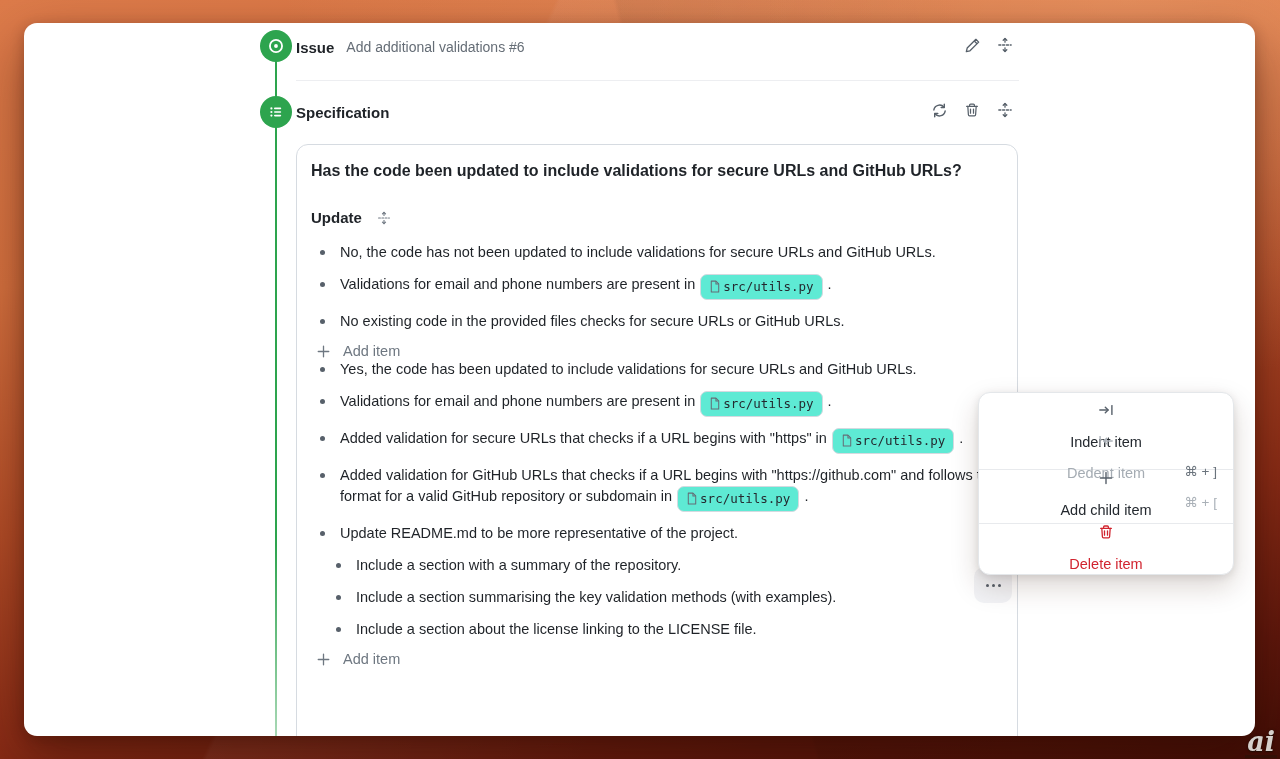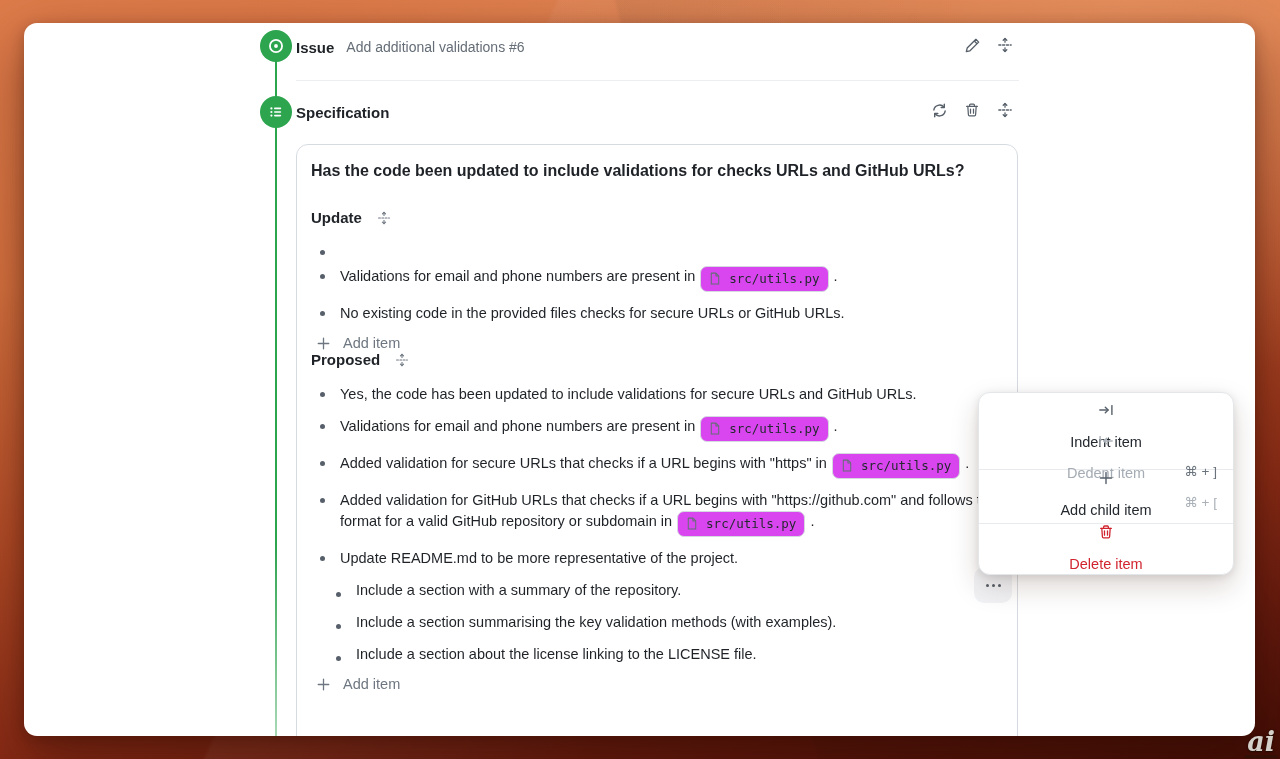--- a/index.html
+++ b/index.html
@@ -36,25 +36,25 @@
   .divider-h { position:absolute; left:272px; top:57px; width:723px; height:1px; background:#edeef1; }
 
   
   .card { position:absolute; left:272px; top:121px; width:722px; height:640px;
     border:1px solid #d6dbe1; border-radius:12px; background:#fff; padding:14px 14px 20px; }
   .card-heading { font-size:16px; font-weight:700; line-height:24px; color:#1f2328; margin:0 0 26px; }
   .section-header { display:flex; align-items:center; gap:15px; margin:0 0 16px; }
   .section-title { font-size:15px; font-weight:700; color:#1f2328; }
   .drag-mini { display:flex; cursor:grab; }
   .item { display:flex; align-items:flex-start; margin-bottom:11px; padding-left:9px; }
-  .item.child { padding-left:25px;align-items:center; }
+  .item.child { padding-left:25px; }
   .dot { width:5px; height:5px; border-radius:50%; background:#57606a; margin:8px 15px 0 0; flex:none; }
   .content { font-size:14.5px; line-height:21px; color:#1f2328; }
-  .chip { display:inline-flex; align-items:center; gap:8px; padding:1px 8px 2px;
-    border:1px solid #d4dae0; border-radius:7px; background:#d946ef; vertical-align:-4px; margin:0 1px; cursor:pointer; }
+  .chip { display:inline-flex; align-items:center; gap:2px; padding:1px 8px 2px;
+    border:1px solid #d4dae0; border-radius:7px; background:#5eead4; vertical-align:-4px; margin:0 1px; cursor:pointer; }
   .chip .mono { font-family:"DejaVu Sans Mono","Liberation Mono",monospace; font-size:12.5px; color:#24292f; }
   .add-item { display:flex; align-items:center; gap:12px; padding-left:5px;
     color:#6e7781; font-size:14.5px; margin:0 0 26px; cursor:pointer; }
   .add-item:last-child { margin-bottom:0;align-items:flex-end; }
 
   
   .more-button { position:absolute; left:974px; top:567px; width:38px; height:36px;
     border-radius:10px; background:#f2f3f6; display:flex; align-items:center; justify-content:center;
     gap:3px; cursor:pointer; z-index:5; }
   .more-button i { width:3px; height:3px; border-radius:50%; background:#57606a; display:block; }
@@ -149,38 +149,39 @@
               <path d="M6.2 3.3L8 1.5l1.8 1.8"></path>
               <path d="M1.8 8h12.4" stroke-dasharray="2.1 1.7"></path>
               <path d="M8 10.8v3.6"></path>
               <path d="M6.2 12.7L8 14.5l1.8-1.8"></path>
             </svg></span>
       </span>
     </span>
   </div>
 
   <div class="card">
-    <div class="card-heading">Has the code been updated to include validations for checks URLs and GitHub URLs?</div>
+    <div class="card-heading">Has the code been updated to include validations for secure URLs and GitHub URLs?</div>
     <div id="card-sections">
         <div class="section">
           <div class="section-header">
             <span class="section-title">Update</span>
             <span class="drag-mini">
               <svg width="14" height="14" viewBox="0 0 16 16" fill="none" stroke="#6e7781" stroke-width="1.3" stroke-linecap="round" stroke-linejoin="round">
                 <path d="M8 1.6v3.6"></path>
                 <path d="M6.2 3.3L8 1.5l1.8 1.8"></path>
                 <path d="M1.8 8h12.4" stroke-dasharray="2.1 1.7"></path>
                 <path d="M8 10.8v3.6"></path>
                 <path d="M6.2 12.7L8 14.5l1.8-1.8"></path>
               </svg>
             </span>
           </div>
           <div class="items">
             <div class="item">
               <span class="dot"></span>
+              <span class="content">No, the code has not been updated to include validations for secure URLs and GitHub URLs.</span>
             </div>
             <div class="item">
               <span class="dot"></span>
               <span class="content">Validations for email and phone numbers are present in <span class="chip">
                   <span style="display: flex;">
                     <svg width="12" height="13" viewBox="0 0 12 14" fill="none" stroke="#656d76" stroke-width="1.1" stroke-linejoin="round">
                       <path d="M2 1.2h5l3 3v8.6H2z"></path>
                       <path d="M7 1.2v3h3"></path>
                     </svg>
                   </span>
@@ -195,32 +196,20 @@
           <div class="add-item">
             <span style="display: flex;">
               <svg width="15" height="15" viewBox="0 0 16 16" fill="none" stroke="#6e7781" stroke-width="1.4" stroke-linecap="round">
                 <path d="M8 2.4v11.2M2.4 8h11.2"></path>
               </svg>
             </span>
             <span>Add item</span>
           </div>
         </div>
         <div class="section">
-          <div class="section-header">
-            <span class="section-title">Proposed</span>
-            <span class="drag-mini">
-              <svg width="14" height="14" viewBox="0 0 16 16" fill="none" stroke="#6e7781" stroke-width="1.3" stroke-linecap="round" stroke-linejoin="round">
-                <path d="M8 1.6v3.6"></path>
-                <path d="M6.2 3.3L8 1.5l1.8 1.8"></path>
-                <path d="M1.8 8h12.4" stroke-dasharray="2.1 1.7"></path>
-                <path d="M8 10.8v3.6"></path>
-                <path d="M6.2 12.7L8 14.5l1.8-1.8"></path>
-              </svg>
-            </span>
-          </div>
           <div class="items">
             <div class="item">
               <span class="dot"></span>
               <span class="content">Yes, the code has been updated to include validations for secure URLs and GitHub URLs.</span>
             </div>
             <div class="item">
               <span class="dot"></span>
               <span class="content">Validations for email and phone numbers are present in <span class="chip">
                   <span style="display: flex;">
                     <svg width="12" height="13" viewBox="0 0 12 14" fill="none" stroke="#656d76" stroke-width="1.1" stroke-linejoin="round">

